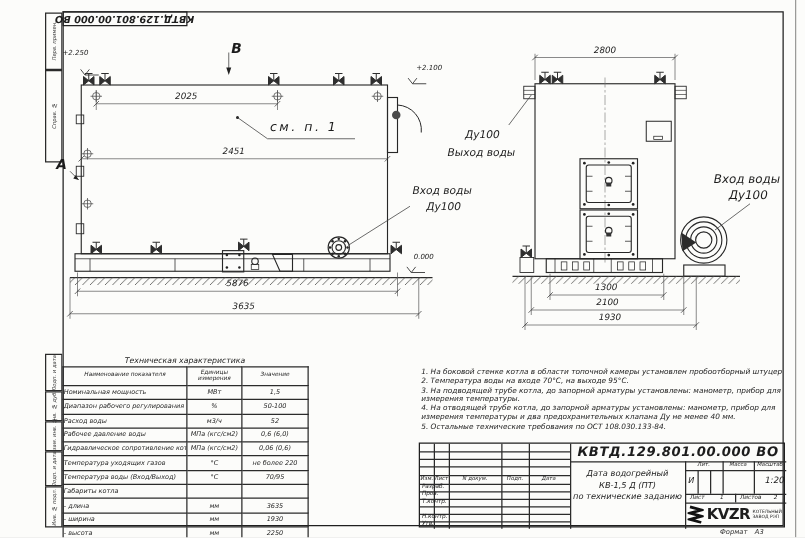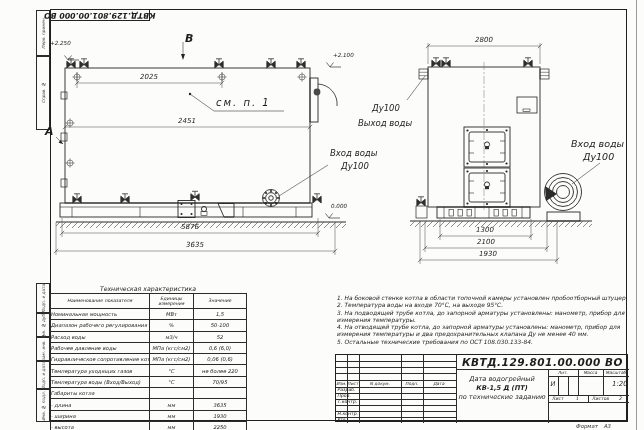--- a/index.html
+++ b/index.html
@@ -467,21 +467,21 @@
     <span class="t role" style="left:1.5px;top:33px;">Разраб.</span>
     <span class="t role" style="left:1.5px;top:39px;">Пров.</span>
     <span class="t role" style="left:1.5px;top:45px;">Т.контр.</span>
     <span class="t role" style="left:1.5px;top:57px;">Н.контр.</span>
     <span class="t role" style="left:1.5px;top:63px;">Утв.</span>
 
     <div class="docnum">КВТД.129.801.00.000 ВО</div>
     <div class="hl" style="left:120px;top:14px;width:173px;"></div>
 
     <div class="nameline" style="top:20px;">Дата водогрейный</div>
-    <div class="nameline" style="top:29px;font-weight:bold;">КВ-1,5 Д (ПТ)</div>
+    <div class="nameline" style="top:29px;">КВ-1,5 Д (ПТ)</div>
     <div class="nameline" style="top:38px;">по технические заданию</div>
     <div class="vl" style="left:212px;top:14px;height:54px;"></div>
 
     <div class="hl" style="left:212px;top:21px;width:81px;"></div>
     <div class="hl" style="left:212px;top:40px;width:81px;"></div>
     <div class="hl" style="left:212px;top:47px;width:81px;"></div>
     <div class="vl" style="left:242px;top:14px;height:26px;"></div>
     <div class="vl" style="left:267px;top:14px;height:26px;"></div>
     <div class="vl" style="left:222px;top:21px;height:19px;"></div>
     <div class="vl" style="left:232px;top:21px;height:19px;"></div>
@@ -490,19 +490,29 @@
     <span class="t hdr" style="left:254.5px;top:15.6px;">Масса</span>
     <span class="t hdr" style="left:280px;top:15.6px;">Масштаб</span>
     <span class="t" style="left:214.5px;top:26px;font-size:6.5px;">И</span>
     <span class="t" style="left:276px;top:26px;font-size:7px;">1:20</span>
 
     <span class="t" style="left:216px;top:41.5px;font-size:4.6px;">Лист</span>
     <span class="t" style="left:240px;top:41.5px;font-size:4.6px;">1</span>
     <span class="t" style="left:256px;top:41.5px;font-size:4.6px;">Листов</span>
     <span class="t" style="left:283px;top:41.5px;font-size:4.6px;">2</span>
 
+    <div class="logo">
+      <svg width="13" height="15" viewBox="0 0 13 15">
+        <path d="M2,1.5 L11,4 L2,6.5 L11,9 L2,11.5 L11,14" stroke="#111" stroke-width="2.2" fill="none"></path>
+      </svg>
+      <span class="kvzr">KVZR</span>
+      <span class="sub">
+        <span>КОТЕЛЬНЫЙ</span>
+        <span>ЗАВОД РЭП</span>
+      </span>
+    </div>
   </div>
 
   <div class="fmt">
     <span>Формат</span><b>А3</b>
   </div>
 
 </div>
 
 </body></html>

